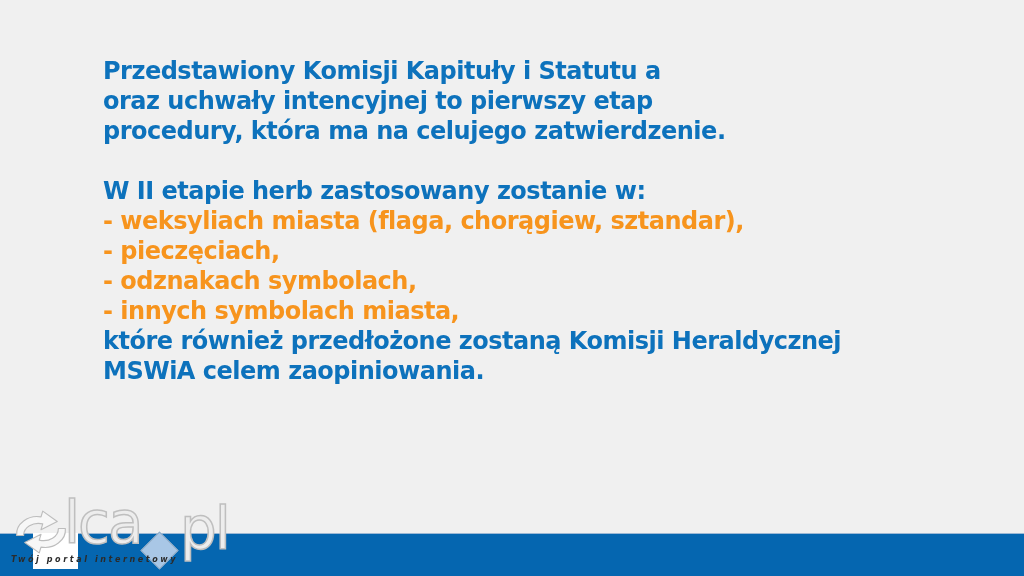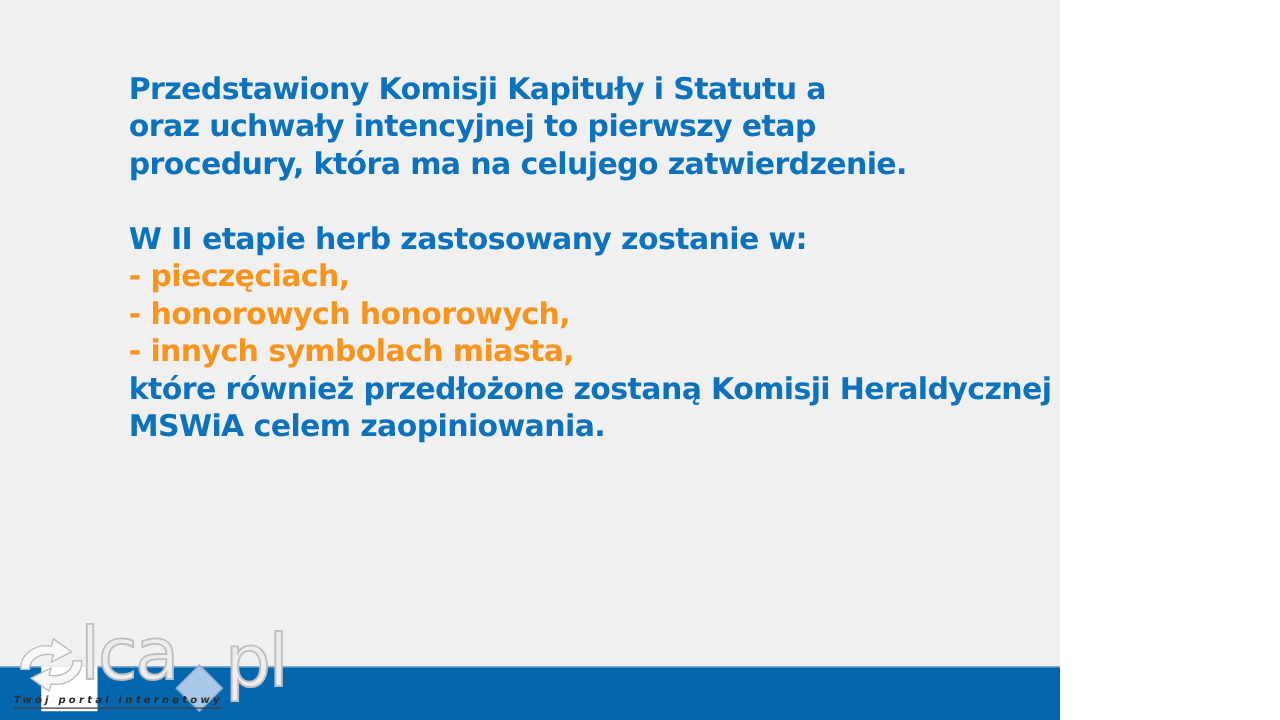--- a/index.html
+++ b/index.html
@@ -1,18 +1,18 @@
 <!DOCTYPE html>
 <html><head>
 <meta charset="utf-8">
 <style>
   html, body { margin: 0; padding: 0; }
   #slide {
     position: relative;
-    width: 848px;
+    width: 1024px;
     height: 576px;
     background: #f0f0f0;
     overflow: hidden;
     font-family: "DejaVu Sans", sans-serif;
   }
   
   #body-text {
     position: absolute;
     left: 103px;
     top: 56px;
@@ -93,42 +93,43 @@
     position: absolute;
     left: 1px;
     top: 61px;
     z-index: 2;
     font-size: 8px;
     font-style: italic;
     font-weight: bold;
     letter-spacing: 2.6px;
     color: #2b2b2b;
     border-bottom: 1px solid #3c3c3c;
-    padding-bottom: 2px;
+    padding-bottom: 12px;
     white-space: pre;
   }
 </style>
 </head>
 <body>
 
 <div id="slide">
 
   <div id="body-text">
     <div>
       <div class="line blue">Przedstawiony Komisji Kapituły i Statutu a</div>
       <div class="line blue">oraz uchwały intencyjnej to pierwszy etap</div>
       <div class="line blue">procedury, która ma na celujego zatwierdzenie.</div>
     </div>
 
     <div class="para-gap"></div>
 
     <div>
       <div class="line blue">W II etapie herb zastosowany zostanie w:</div>
+      <div class="line orange">- weksyliach miasta (flaga, chorągiew, sztandar),</div>
       <div class="line orange">- pieczęciach,</div>
-      <div class="line orange">- honorowych honorowych,</div>
+      <div class="line orange">- odznakach symbolach,</div>
       <div class="line orange">- innych symbolach miasta,</div>
       <div class="line blue">które również przedłożone zostaną Komisji Heraldycznej</div>
       <div class="line blue">MSWiA celem zaopiniowania.</div>
     </div>
   </div>
 
   <div id="footer-bar"></div>
 
   <div id="logo">
     <div id="logo-white-rect"></div>

